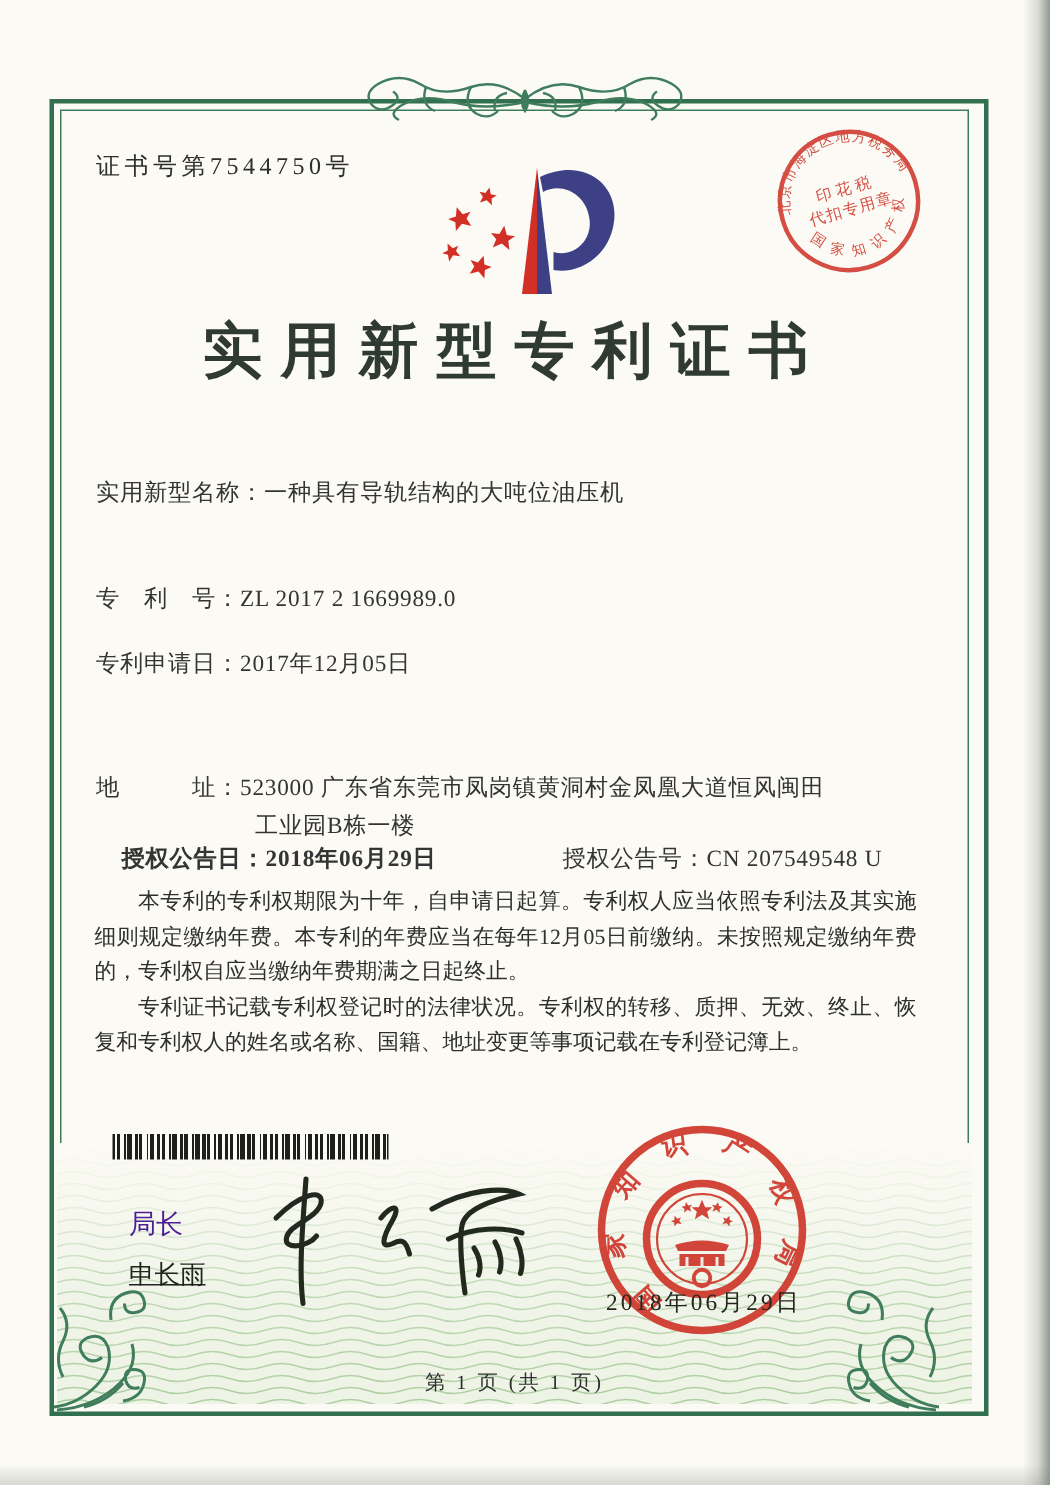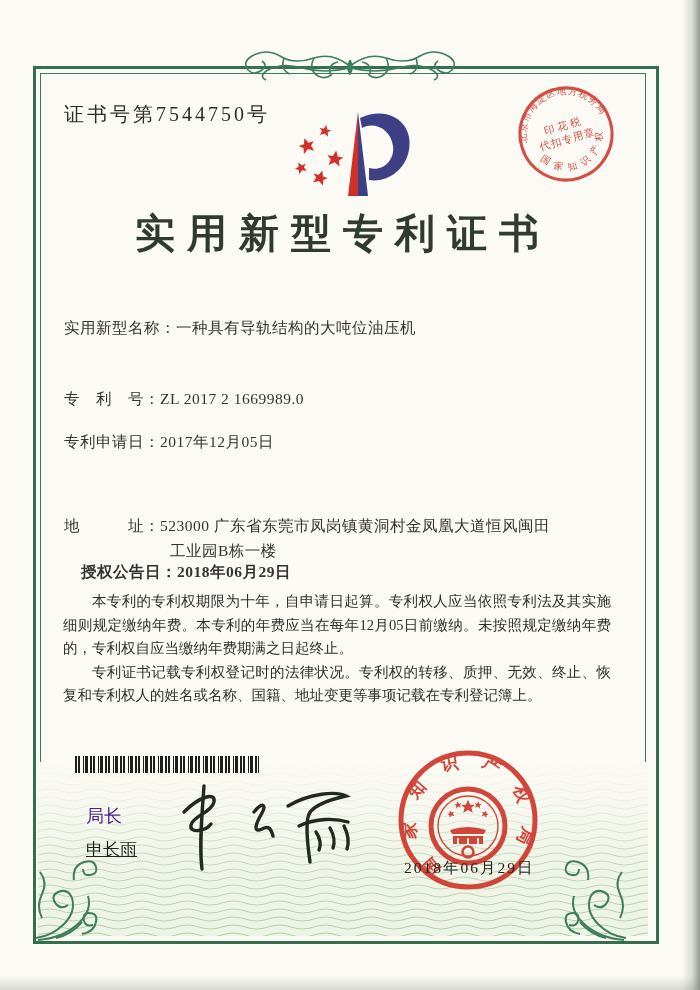--- a/index.html
+++ b/index.html
@@ -15,21 +15,21 @@
   
   .border-outer{position:absolute;left:33px;top:66px;width:620px;height:872px;
     border:3px solid #33704f;}
   .border-inner{position:absolute;left:40px;top:73px;width:604px;height:856px;
     border:1px solid #3d7c5a;}
   
   .waveband{position:absolute;left:38px;top:762px;width:610px;height:174px;z-index:1;}
   .wavefade{position:absolute;left:38px;top:762px;width:610px;height:174px;z-index:2;
     background:linear-gradient(180deg,#fbfaf4 0%,rgba(251,250,244,.75) 22%,rgba(251,250,244,.25) 55%,rgba(251,250,244,0) 100%);}
   .content{position:absolute;inset:0;z-index:3;}
-  .cert-no{position:absolute;left:64px;top:101px;font-size:20px;letter-spacing:3px;color:#2e2e2e;}
+  .cert-no{position:absolute;left:64px;top:101px;font-size:16px;letter-spacing:3px;color:#2e2e2e;}
   .title{position:absolute;left:33px;top:206px;width:620px;text-align:center;
     font-size:40px;font-weight:600;letter-spacing:12px;color:#2f3a32;}
   .row{position:absolute;font-size:15.5px;color:#343434;letter-spacing:.5px;}
   .row .lab{display:inline-block;}
   .addr2{display:block;margin-left:0;}
   .paras{position:absolute;left:63px;top:590px;width:548px;font-size:14.5px;
     line-height:23.5px;color:#2f2f2f;text-align:justify;}
   .paras p{margin:0;text-indent:2em;}
   .barcode{position:absolute;left:75px;top:756px;width:184px;height:17px;
     background:repeating-linear-gradient(90deg,
@@ -154,20 +154,23 @@
     <div class="row" style="left:64px;top:432px;">
       <span class="lab">专利申请日：</span><span>2017年12月05日</span>
     </div>
     <div class="row" style="left:64px;top:513px;line-height:25px;width:560px;">
       <span class="lab">地　　　址：</span><span>523000 广东省东莞市凤岗镇黄洞村金凤凰大道恒风闽田</span>
       <span class="addr2" style="margin-left:106px;">工业园B栋一楼</span>
     </div>
     <div class="row" style="left:81px;top:562px;font-weight:bold;">
       <span class="lab">授权公告日：</span><span>2018年06月29日</span>
     </div>
+    <div class="row" style="left:375px;top:562px;">
+      <span class="lab">授权公告号：</span><span>CN 207549548 U</span>
+    </div>
 
     <div class="paras">
       <p>本专利的专利权期限为十年，自申请日起算。专利权人应当依照专利法及其实施细则规定缴纳年费。本专利的年费应当在每年12月05日前缴纳。未按照规定缴纳年费的，专利权自应当缴纳年费期满之日起终止。</p>
       <p>专利证书记载专利权登记时的法律状况。专利权的转移、质押、无效、终止、恢复和专利权人的姓名或名称、国籍、地址变更等事项记载在专利登记簿上。</p>
     </div>
 
     <div class="barcode"></div>
 
     <div class="juzhang">局长</div>
     <div class="ju-name">申长雨</div>
@@ -204,17 +207,18 @@
         <use href="#st2" transform="translate(93,70) scale(0.38) rotate(20)" stroke="none"></use>
         <path d="M58,86 Q76,80 94,86 L92,90 L60,90 Z" stroke="none"></path>
         <path d="M61,92 h30 v8 h-30 z" stroke="none"></path>
         <path d="M66,94 v6 M76,94 v6 M86,94 v6" stroke="#f6e8e4" stroke-width="2"></path>
         <circle cx="76" cy="108" r="5.5" fill="none" stroke-width="2.6"></circle>
       </g>
     </svg>
 
     <div class="seal-date">2018年06月29日</div>
 
+    <div class="pagenum">第 1 页 (共 1 页)</div>
   </div>
 
   <div class="scan-right"></div>
   <div class="scan-bottom"></div>
 </div>
 
 </body></html>

